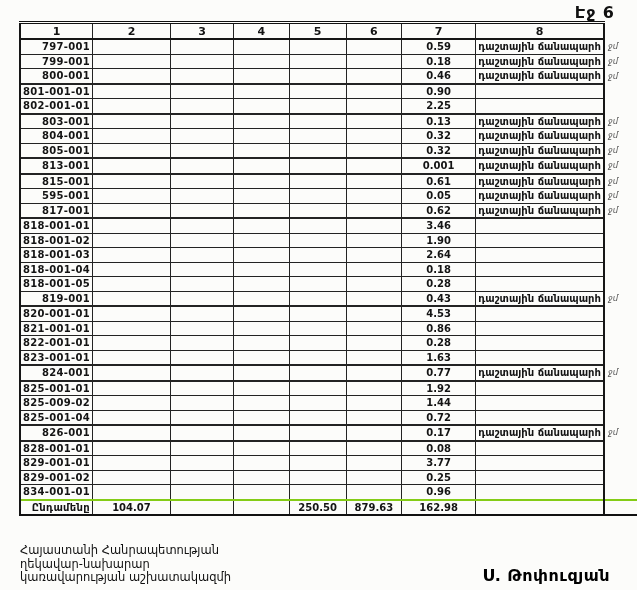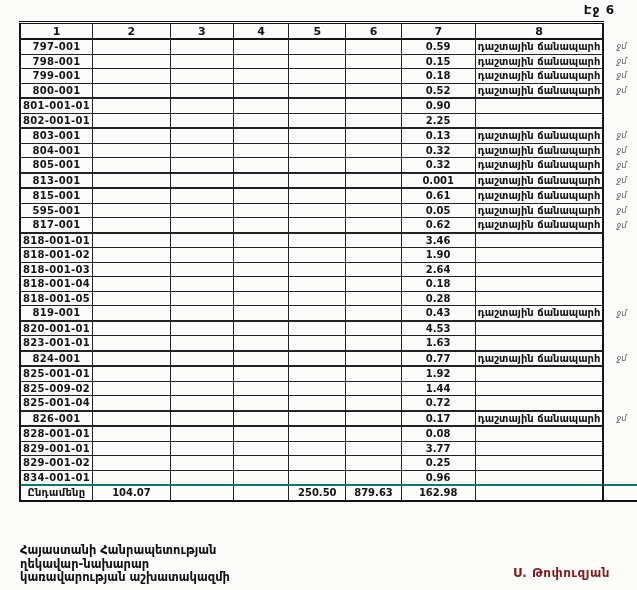--- a/index.html
+++ b/index.html
@@ -5,58 +5,58 @@
   html,body{margin:0;padding:0;}
   body{
     width:637px;height:590px;position:relative;
     background:#fcfcfa;
     font-family:"DejaVu Sans", sans-serif;
     color:#141414;
     -webkit-font-smoothing:antialiased;
   }
   .page-number{
     position:absolute;top:3px;right:22px;
-    font-size:12px;font-weight:700;letter-spacing:1px;color:#111;
+    font-size:16px;font-weight:700;letter-spacing:1px;color:#111;
   }
   .table-wrap{position:absolute;left:19px;top:21px;}
   table{border-collapse:collapse;table-layout:fixed;}
   col.c1{width:60px}col.c2{width:80px}col.c3{width:66px}col.c4{width:58px}
   col.c5{width:58px}col.c6{width:56px}col.c7{width:76px}col.c8{width:126px}
   col.cx{width:34px}
   th,td{
     border:1px solid #232323;
     height:13.5px;padding:0 2px;
     font-size:10px;line-height:13px;
     white-space:nowrap;overflow:hidden;
     text-align:center;vertical-align:middle;
   }
   th.hc{
     font-weight:700;font-size:11px;height:14px;
     border-top:3px double #111;border-bottom:2px solid #161616;
   }
-  td.c1{font-weight:700;border-left:2px solid #161616;letter-spacing:.3px;}
+  td.c1{font-weight:700;border-left:2px solid #161616;letter-spacing:.3px;text-align:right;}
   th.hc:first-child{border-left:2px solid #161616;}
   td.c7{font-weight:700;}
   td.c8{font-weight:700;font-size:10px;border-right:2px solid #161616;}
   th.hc.last{border-right:2px solid #161616;}
   td.xc,th.xc{border:none;background:transparent;text-align:left;
-    font-size:8.5px;color:#3d3d3d;font-style:italic;opacity:.85;padding-left:12px;}
+    font-size:8.5px;color:#3d3d3d;font-style:italic;opacity:.85;padding-left:3px;}
   tr.sep td{border-top-width:2px;}
   tr.totals td{
-    border-top:2px solid #0f766e;border-bottom:2.5px solid #111;
+    border-top:2px solid #84cc16;border-bottom:2.5px solid #111;
     font-weight:700;
   }
   tr.totals td.c1{font-size:10px;}
   .footer-org{
     position:absolute;left:20px;top:544px;
-    font-size:11.5px;font-weight:700;line-height:13.5px;color:#101010;
+    font-size:11.5px;font-weight:400;line-height:13.5px;color:#101010;
   }
   .signature{
     position:absolute;top:566px;right:27px;
-    font-size:12px;font-weight:700;letter-spacing:.5px;color:#7f1d1d;
+    font-size:16px;font-weight:700;letter-spacing:.5px;color:#000000;
   }
 </style>
 </head>
 <body>
 
 <div class="page-number">Էջ 6</div>
 
 <div class="table-wrap">
   <table>
     <colgroup>
@@ -89,49 +89,38 @@
           <td class="c2"></td>
           <td class="c3"></td>
           <td class="c4"></td>
           <td class="c5"></td>
           <td class="c6"></td>
           <td class="c7">0.59</td>
           <td class="c8">դաշտային ճանապարհ</td>
           <td class="xc">ջմ</td>
         </tr>
         <tr>
-          <td class="c1">798-001</td>
-          <td class="c2"></td>
-          <td class="c3"></td>
-          <td class="c4"></td>
-          <td class="c5"></td>
-          <td class="c6"></td>
-          <td class="c7">0.15</td>
-          <td class="c8">դաշտային ճանապարհ</td>
-          <td class="xc">ջմ</td>
-        </tr>
-        <tr>
           <td class="c1">799-001</td>
           <td class="c2"></td>
           <td class="c3"></td>
           <td class="c4"></td>
           <td class="c5"></td>
           <td class="c6"></td>
           <td class="c7">0.18</td>
           <td class="c8">դաշտային ճանապարհ</td>
           <td class="xc">ջմ</td>
         </tr>
         <tr>
           <td class="c1">800-001</td>
           <td class="c2"></td>
           <td class="c3"></td>
           <td class="c4"></td>
           <td class="c5"></td>
           <td class="c6"></td>
-          <td class="c7">0.52</td>
+          <td class="c7">0.46</td>
           <td class="c8">դաշտային ճանապարհ</td>
           <td class="xc">ջմ</td>
         </tr>
         <tr class="sep">
           <td class="c1">801-001-01</td>
           <td class="c2"></td>
           <td class="c3"></td>
           <td class="c4"></td>
           <td class="c5"></td>
           <td class="c6"></td>
@@ -294,20 +283,42 @@
           <td class="xc">ջմ</td>
         </tr>
         <tr class="sep">
           <td class="c1">820-001-01</td>
           <td class="c2"></td>
           <td class="c3"></td>
           <td class="c4"></td>
           <td class="c5"></td>
           <td class="c6"></td>
           <td class="c7">4.53</td>
+          <td class="c8"></td>
+          <td class="xc"></td>
+        </tr>
+        <tr>
+          <td class="c1">821-001-01</td>
+          <td class="c2"></td>
+          <td class="c3"></td>
+          <td class="c4"></td>
+          <td class="c5"></td>
+          <td class="c6"></td>
+          <td class="c7">0.86</td>
+          <td class="c8"></td>
+          <td class="xc"></td>
+        </tr>
+        <tr>
+          <td class="c1">822-001-01</td>
+          <td class="c2"></td>
+          <td class="c3"></td>
+          <td class="c4"></td>
+          <td class="c5"></td>
+          <td class="c6"></td>
+          <td class="c7">0.28</td>
           <td class="c8"></td>
           <td class="xc"></td>
         </tr>
         <tr>
           <td class="c1">823-001-01</td>
           <td class="c2"></td>
           <td class="c3"></td>
           <td class="c4"></td>
           <td class="c5"></td>
           <td class="c6"></td>

